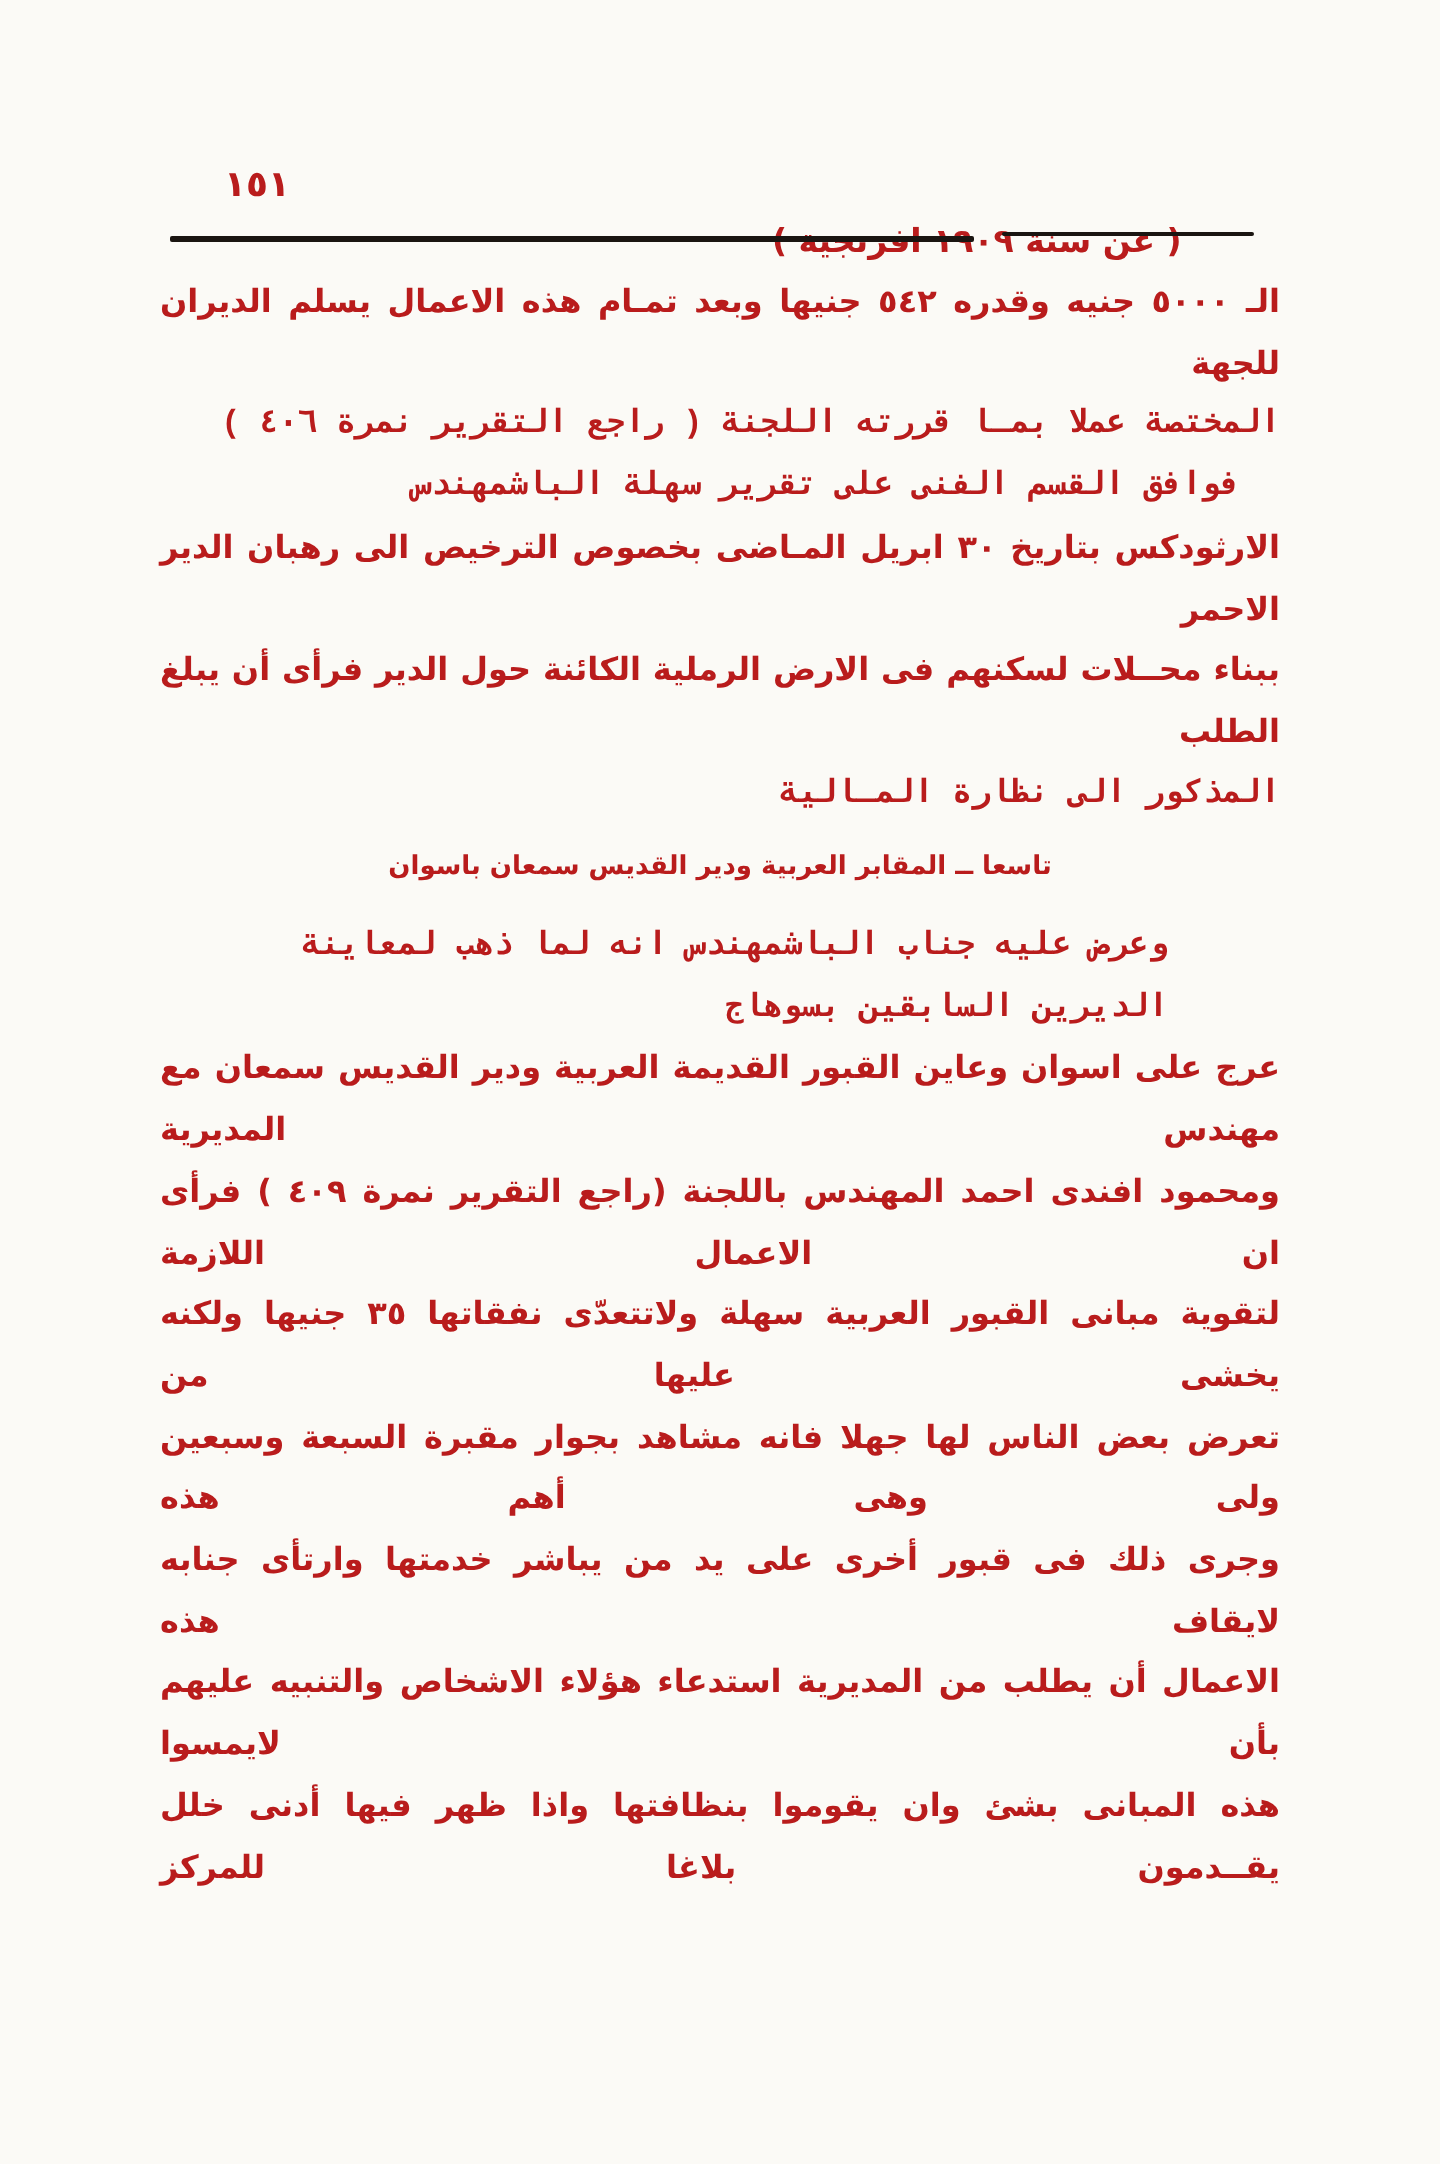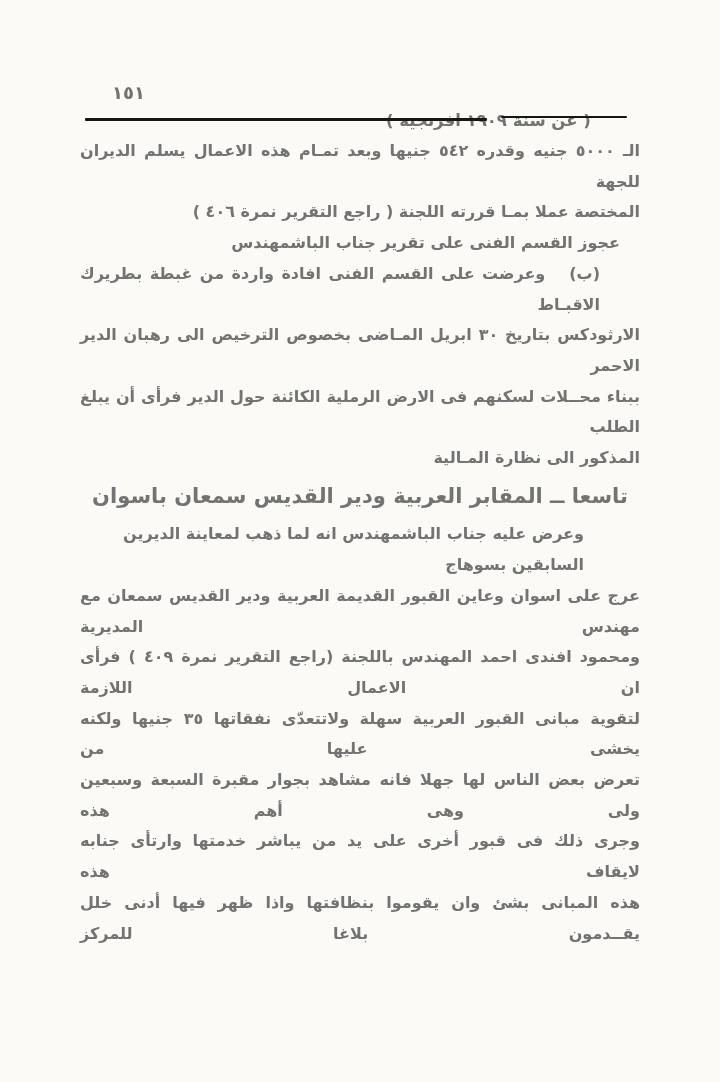--- a/index.html
+++ b/index.html
@@ -2,21 +2,21 @@
 <html lang="ar"><head>
 <meta charset="utf-8">
 <style>
   html,body{margin:0;padding:0;background:#e8e6e0;}
   .page{
     position:relative;
     width:720px;height:1082px;
     margin:0 auto;
     background:#fbfaf6;
     font-family:"DejaVu Sans", sans-serif;
-    color:#737373;
+    color:#b91c1c;
     overflow:hidden;
   }
   .pagenum{
     position:absolute;left:112px;top:82px;
     font-size:18px;font-weight:bold;letter-spacing:1px;
     direction:rtl;
   }
   .htitle{
     position:absolute;left:386px;top:79px;
     font-size:16.5px;font-weight:bold;
@@ -30,27 +30,27 @@
   .rule-seg.left{width:402px;}
   .rule-seg.right{width:126px;margin-top:-2px;height:2px;}
   .docbody{
     position:absolute;top:136px;right:80px;width:560px;
     direction:rtl;
     font-size:16px;font-weight:bold;
     line-height:30.7px;
     text-align:right;
   }
   .ln{text-align:justify;text-align-last:justify;}
-  .ln.short{text-align:right;text-align-last:right;}
+  .ln.short{text-align:right;text-align-last:right;font-family:Liberation Mono, monospace;}
   .i20{padding-right:20px;}
   .i40{padding-right:40px;}
   .i56{padding-right:56px;}
   .heading{
     text-align:left;text-align-last:center;
-    font-size:21px;
+    font-size:13px;
     margin:7px 0 8px;
   }
   .para{margin:0;}
 </style>
 </head>
 <body>
 
 <div class="page">
 
   <div>
@@ -61,37 +61,37 @@
   <div class="rule">
     <span class="rule-seg left"></span>
     <span class="rule-seg right"></span>
   </div>
 
   <div class="docbody">
 
     <div class="para">
       <div class="ln">الـ ٥٠٠٠ جنيه وقدره ٥٤٢ جنيها وبعد تمـام هذه الاعمال يسلم الديران للجهة</div>
       <div class="ln short">المختصة عملا بمـا قررته اللجنة ( راجع التقرير نمرة ٤٠٦ )</div>
-      <div class="ln short i20">عجوز القسم الفنى على تقرير جناب الباشمهندس</div>
+      <div class="ln short i20">فوافق القسم الفنى على تقرير سهلة الباشمهندس</div>
     </div>
 
     <div class="para">
-      <div class="ln i40">(ب)  وعرضت على القسم الفنى افادة واردة من غبطة بطريرك الاقبـاط</div>
       <div class="ln">الارثودكس بتاريخ ٣٠ ابريل المـاضى بخصوص الترخيص الى رهبان الدير الاحمر</div>
       <div class="ln">ببناء محــلات لسكنهم فى الارض الرملية الكائنة حول الدير فرأى أن يبلغ الطلب</div>
       <div class="ln short">المذكور الى نظارة المـالية</div>
     </div>
 
     <div class="heading">تاسعا ــ المقابر العربية ودير القديس سمعان باسوان</div>
 
     <div class="para">
       <div class="ln short i56">وعرض عليه جناب الباشمهندس انه لما ذهب لمعاينة الديرين السابقين بسوهاج</div>
       <div class="ln">عرج على اسوان وعاين القبور القديمة العربية ودير القديس سمعان مع مهندس المديرية</div>
       <div class="ln">ومحمود افندى احمد المهندس باللجنة (راجع التقرير نمرة ٤٠٩ ) فرأى ان الاعمال اللازمة</div>
       <div class="ln">لتقوية مبانى القبور العربية سهلة ولاتتعدّى نفقاتها ٣٥ جنيها ولكنه يخشى عليها من</div>
       <div class="ln">تعرض بعض الناس لها جهلا فانه مشاهد بجوار مقبرة السبعة وسبعين ولى وهى أهم هذه</div>
       <div class="ln">وجرى ذلك فى قبور أخرى على يد من يباشر خدمتها وارتأى جنابه لايقاف هذه</div>
+      <div class="ln">الاعمال أن يطلب من المديرية استدعاء هؤلاء الاشخاص والتنبيه عليهم بأن لايمسوا</div>
       <div class="ln">هذه المبانى بشئ وان يقوموا بنظافتها واذا ظهر فيها أدنى خلل يقــدمون بلاغا للمركز</div>
 
     </div>
 
   </div>
 </div>
 
 </body></html>

